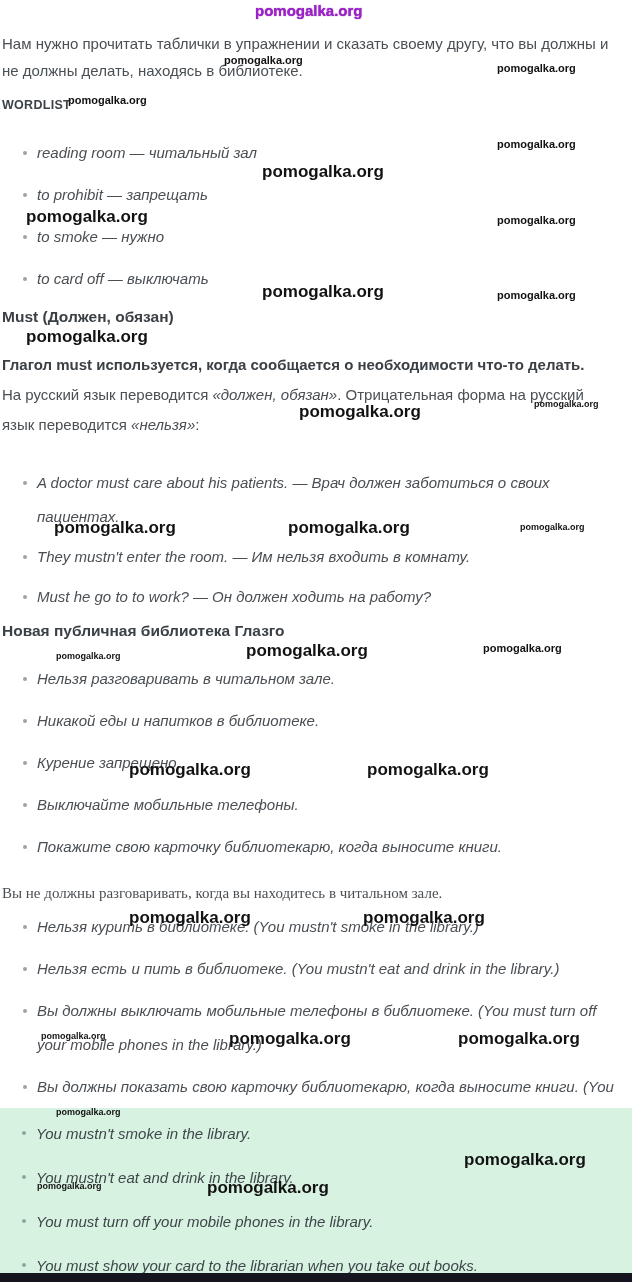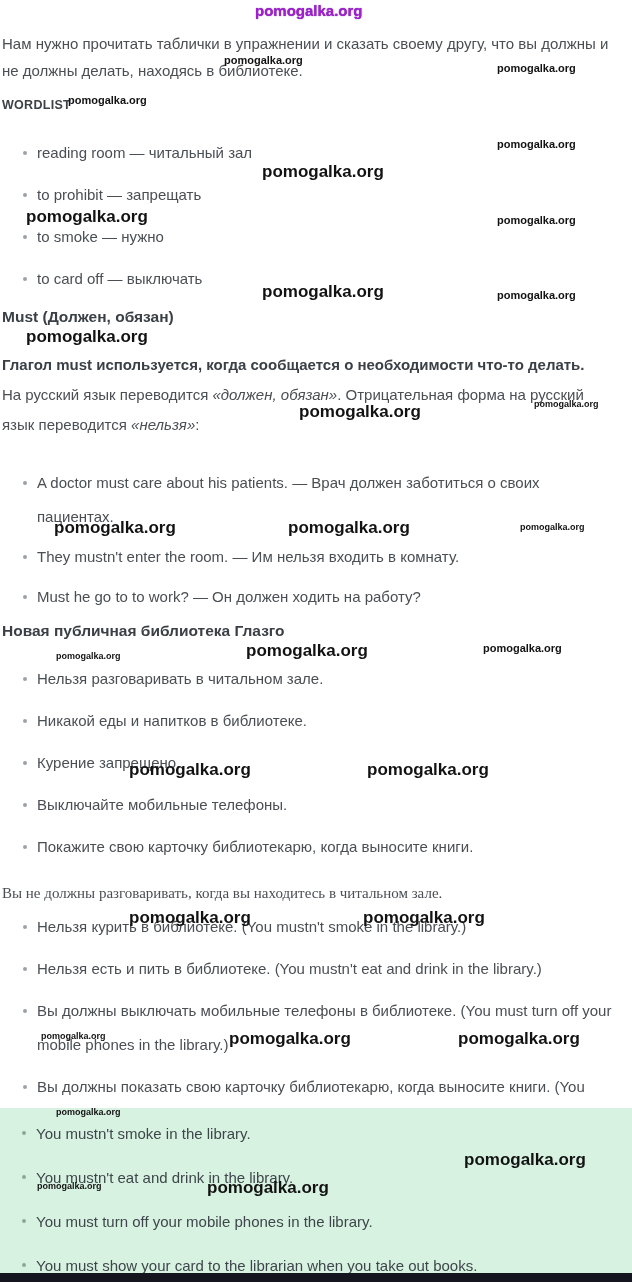--- a/index.html
+++ b/index.html
@@ -9,21 +9,21 @@
     font-family:"Liberation Sans", sans-serif;
     color:#4a4f54;
   }
   main{position:relative;padding:30px 14px 0 2px;font-size:15px;}
   p{margin:0;}
   .intro{line-height:27px;max-width:610px;}
   .wordlist-heading{
     margin-top:14px;font-size:12.5px;font-weight:700;color:#3c4247;letter-spacing:.3px;
   }
   h3{margin:0;font-size:15.5px;font-weight:700;color:#3a4045;}
-  ul{list-style:none;margin:0;padding:0 0 0 35px;}
+  ul{list-style:none;margin:0;padding:0 0 0 35px;font-style:italic;}
   li{position:relative;line-height:26px;margin-bottom:16px;}
   li::before{
     content:"";position:absolute;left:-14px;top:11px;width:4px;height:4px;
     border-radius:50%;background:#9ba2a8;
   }
   ul.wordlist{margin-top:28px;}
   .must-heading{margin-top:0;}
   .bold-note{margin-top:26px;font-weight:700;color:#3a4045;line-height:26px;}
   .translation{margin-top:2px;line-height:30px;max-width:612px;}
   .translation .it{font-style:italic;}

